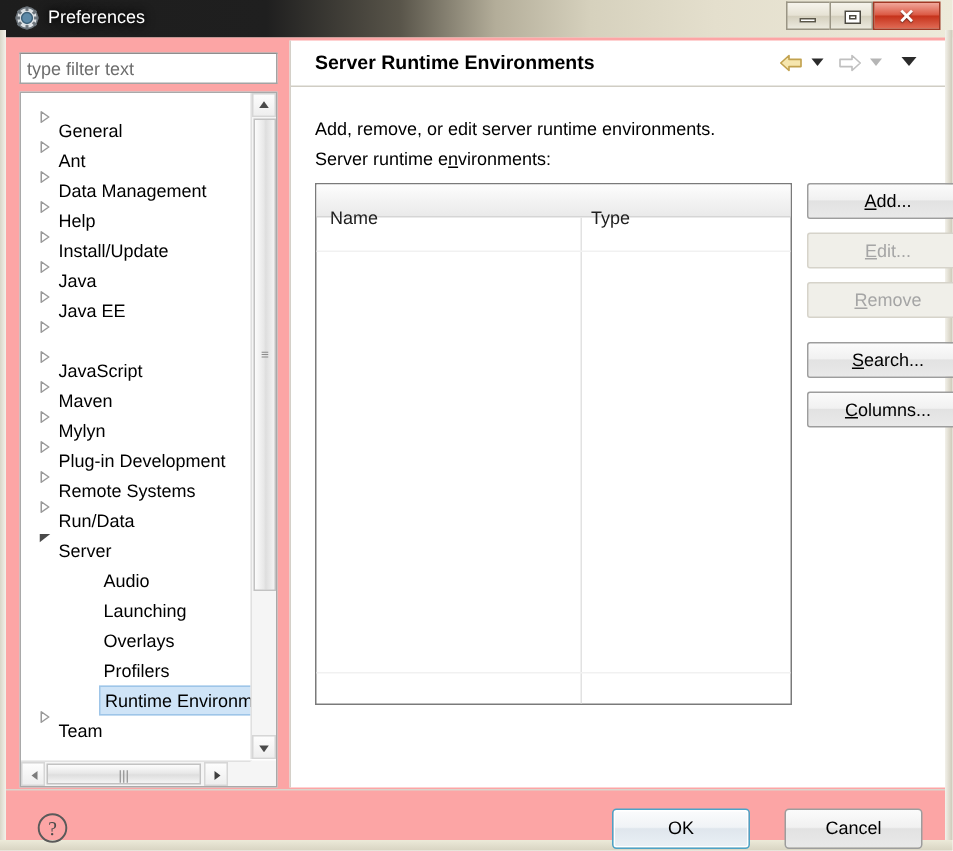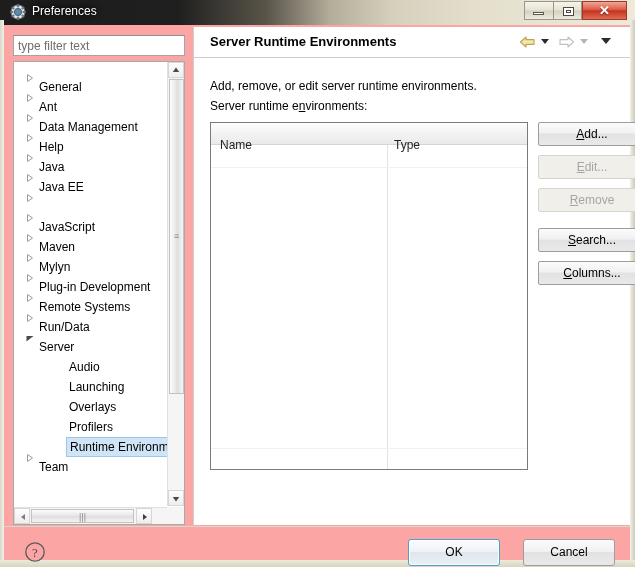--- a/index.html
+++ b/index.html
@@ -462,20 +462,26 @@
           <div class="tree-item">
             <span class="arrow" style="left: 12px;"><svg width="8" height="8" viewBox="0 0 8 8">
                 <polygon points="1.5,0.5 6.5,4 1.5,7.5" fill="none" stroke="#9a9a9a" stroke-width="1" stroke-linejoin="round"></polygon>
               </svg></span>
             <span class="label" style="left: 25px;">Help</span>
           </div>
           <div class="tree-item">
             <span class="arrow" style="left: 12px;"><svg width="8" height="8" viewBox="0 0 8 8">
                 <polygon points="1.5,0.5 6.5,4 1.5,7.5" fill="none" stroke="#9a9a9a" stroke-width="1" stroke-linejoin="round"></polygon>
               </svg></span>
+            <span class="label" style="left: 25px;">Install/Update</span>
+          </div>
+          <div class="tree-item">
+            <span class="arrow" style="left: 12px;"><svg width="8" height="8" viewBox="0 0 8 8">
+                <polygon points="1.5,0.5 6.5,4 1.5,7.5" fill="none" stroke="#9a9a9a" stroke-width="1" stroke-linejoin="round"></polygon>
+              </svg></span>
             <span class="label" style="left: 25px;">Java</span>
           </div>
           <div class="tree-item">
             <span class="arrow" style="left: 12px;"><svg width="8" height="8" viewBox="0 0 8 8">
                 <polygon points="1.5,0.5 6.5,4 1.5,7.5" fill="none" stroke="#9a9a9a" stroke-width="1" stroke-linejoin="round"></polygon>
               </svg></span>
             <span class="label" style="left: 25px;">Java EE</span>
           </div>
           <div class="tree-item">
             <span class="arrow" style="left: 12px;"><svg width="8" height="8" viewBox="0 0 8 8">

